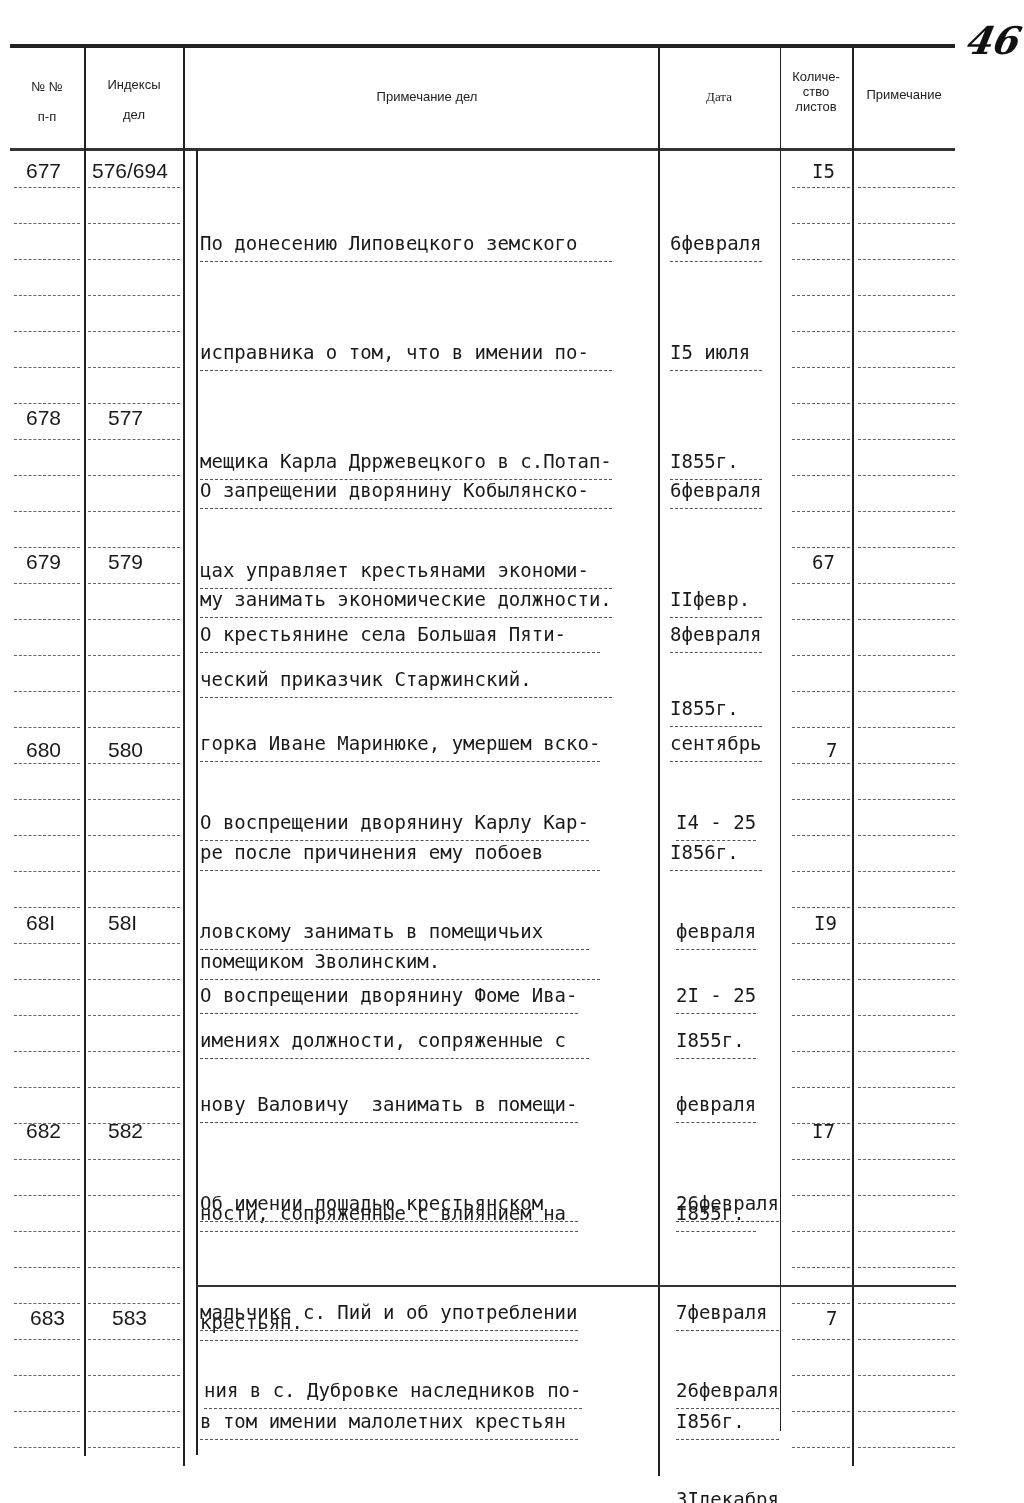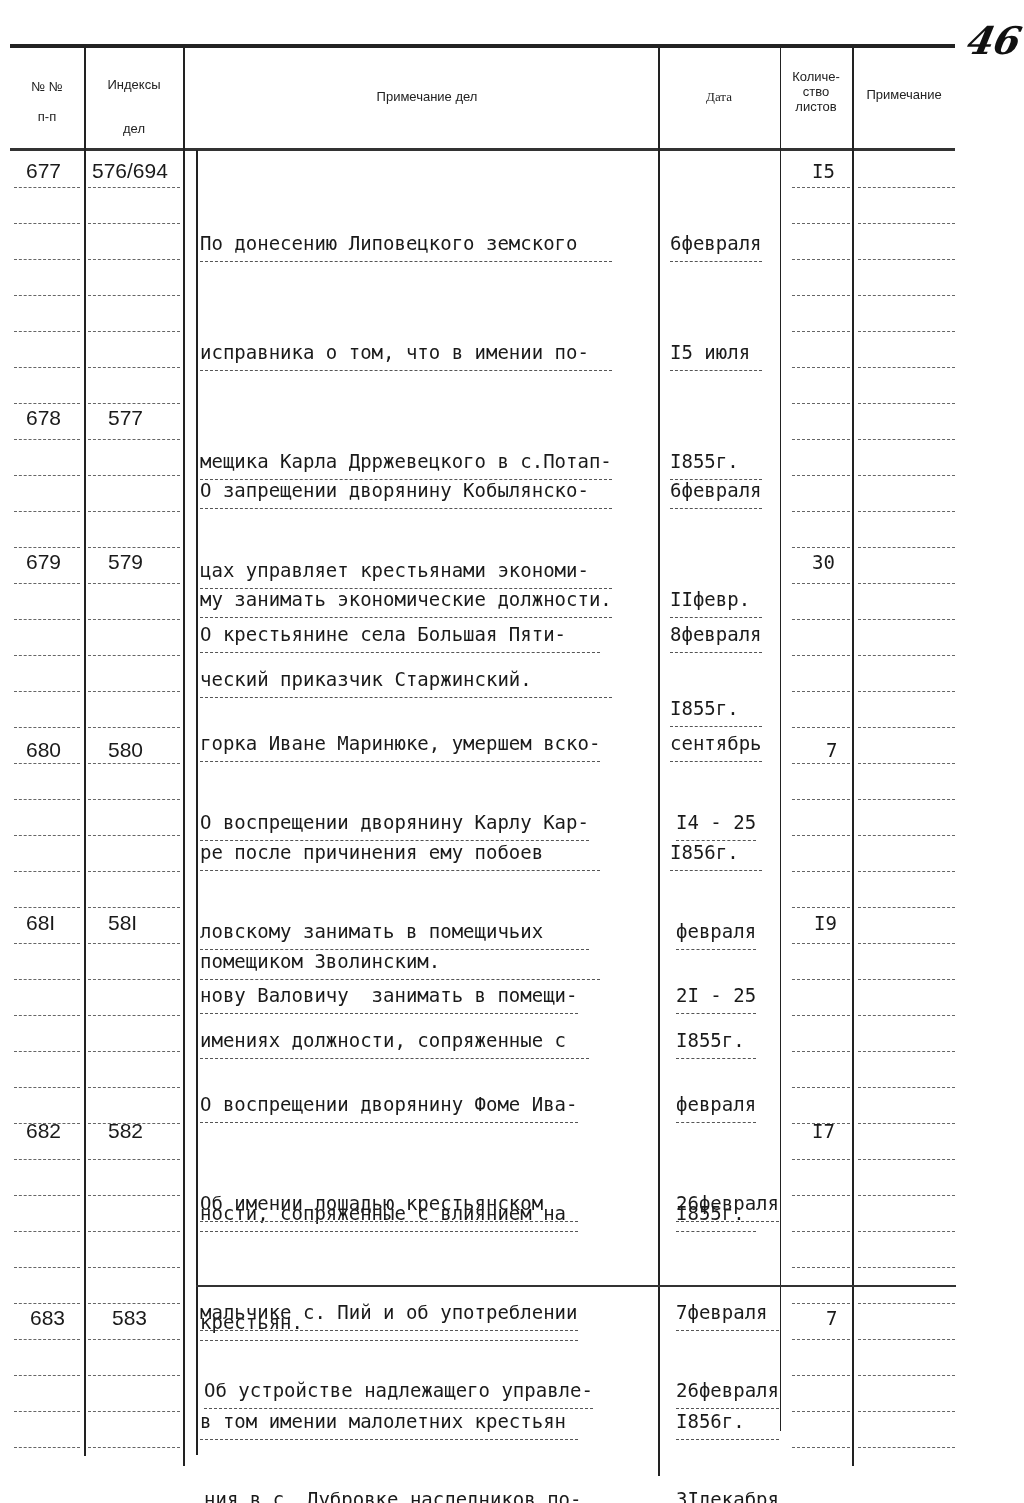--- a/index.html
+++ b/index.html
@@ -29,21 +29,21 @@
 <div class="vline" style="left:658px;top:46px;height:1430px;"></div>
 <div class="vline" style="left:780px;top:46px;height:1385px;width:1px;"></div>
 <div class="vline" style="left:852px;top:46px;height:1420px;"></div>
 
 <div class="hdr" style="left:14px;top:78px;width:66px;">
   <div>№  №</div>
   <div style="margin-top:12px;">п-п</div>
 </div>
 <div class="hdr" style="left:86px;top:76px;width:96px;">
   <div>Индексы</div>
-  <div style="margin-top:26px;">дел</div>
+  <div style="margin-top:12px;">дел</div>
 </div>
 <div class="hdr" style="left:198px;top:88px;width:458px;">Примечание  дел</div>
 <div class="hdr" style="left:660px;top:88px;width:118px;font-family:Liberation Serif, serif;">Дата</div>
 <div class="hdr" style="left:780px;top:70px;width:72px;line-height:1.15;">
   <div>Количе-</div>
   <div>ство</div>
   <div>листов</div>
 </div>
 <div class="hdr" style="left:854px;top:86px;width:100px;">Примечание</div>
 
@@ -87,21 +87,21 @@
     <span class="title-line">О крестьянине села Большая Пяти-</span>
     <span class="title-line">горка Иване Маринюке, умершем вско-</span>
     <span class="title-line">ре после причинения ему побоев</span>
     <span class="title-line">помещиком Зволинским.</span>
   </div>
   <div class="cell" style="left:670px;top:0;">
     <span class="title-line">8февраля</span>
     <span class="title-line">сентябрь</span>
     <span class="title-line">I856г.</span>
   </div>
-  <div class="cell" style="left:812px;top:0;">30</div>
+  <div class="cell" style="left:812px;top:0;">67</div>
 </div>
 
 <div class="row" style="top:732px;">
   <div class="cell num" style="left:26px;top:0;">680</div>
   <div class="cell num" style="left:108px;top:0;">580</div>
   <div class="cell" style="left:200px;top:0;">
     <span class="title-line">О воспрещении дворянину Карлу Кар-</span>
     <span class="title-line">ловскому занимать в помещичьих</span>
     <span class="title-line">имениях должности, сопряженные с</span>
   </div>
@@ -110,22 +110,22 @@
     <span class="title-line">февраля</span>
     <span class="title-line">I855г.</span>
   </div>
   <div class="cell" style="left:826px;top:0;">7</div>
 </div>
 
 <div class="row" style="top:905px;">
   <div class="cell num" style="left:26px;top:0;">68I</div>
   <div class="cell num" style="left:108px;top:0;">58I</div>
   <div class="cell" style="left:200px;top:0;">
+    <span class="title-line">О воспрещении дворянину Фоме Ива-</span>
     <span class="title-line">нову Валовичу  занимать в помещи-</span>
-    <span class="title-line">О воспрещении дворянину Фоме Ива-</span>
     <span class="title-line">ности, сопряженные с влиянием на</span>
     <span class="title-line">крестьян.</span>
   </div>
   <div class="cell" style="left:676px;top:0;">
     <span class="title-line">2I - 25</span>
     <span class="title-line">февраля</span>
     <span class="title-line">I855г.</span>
   </div>
   <div class="cell" style="left:814px;top:0;">I9</div>
 </div>
@@ -146,21 +146,20 @@
   </div>
   <div class="cell" style="left:812px;top:0;">I7</div>
 </div>
 
 <div style="position:absolute;left:196px;top:1285px;width:760px;height:2px;background:#333;"></div>
 
 <div class="row" style="top:1300px;">
   <div class="cell num" style="left:30px;top:0;">683</div>
   <div class="cell num" style="left:112px;top:0;">583</div>
   <div class="cell" style="left:204px;top:0;">
-    <span class="title-line">Об устройстве надлежащего управле-</span>
     <span class="title-line">ния в с. Дубровке наследников по-</span>
     
   </div>
   <div class="cell" style="left:676px;top:0;">
     <span class="title-line">26февраля</span>
     <span class="title-line">3Iдекабря</span>
     
   </div>
   <div class="cell" style="left:826px;top:0;">7</div>
 </div>

